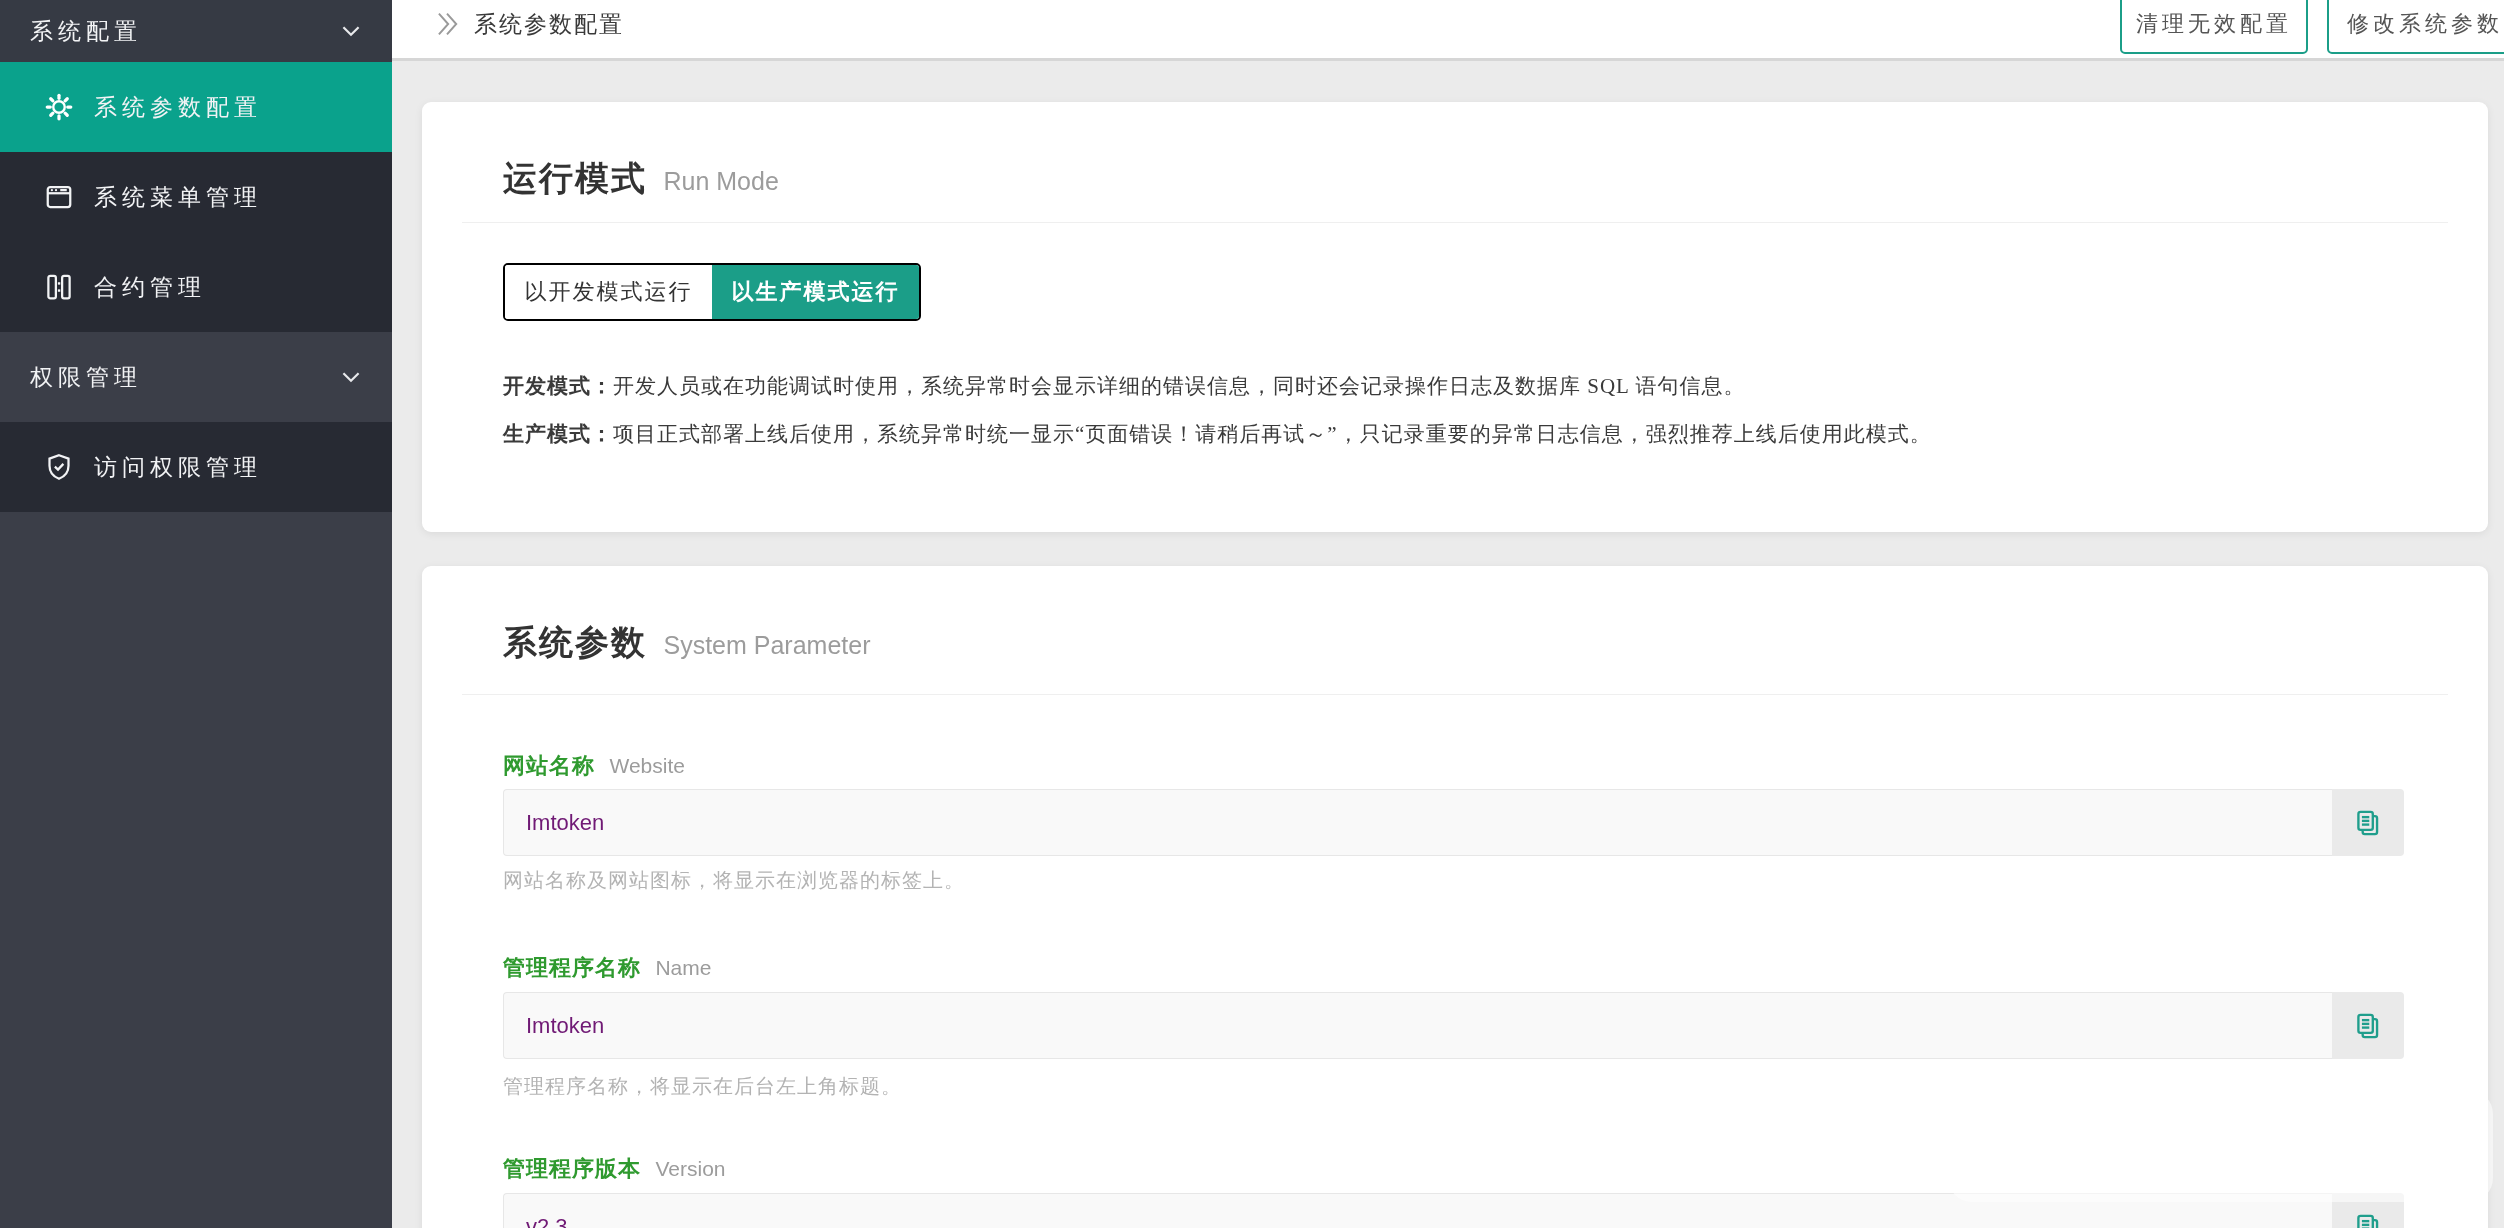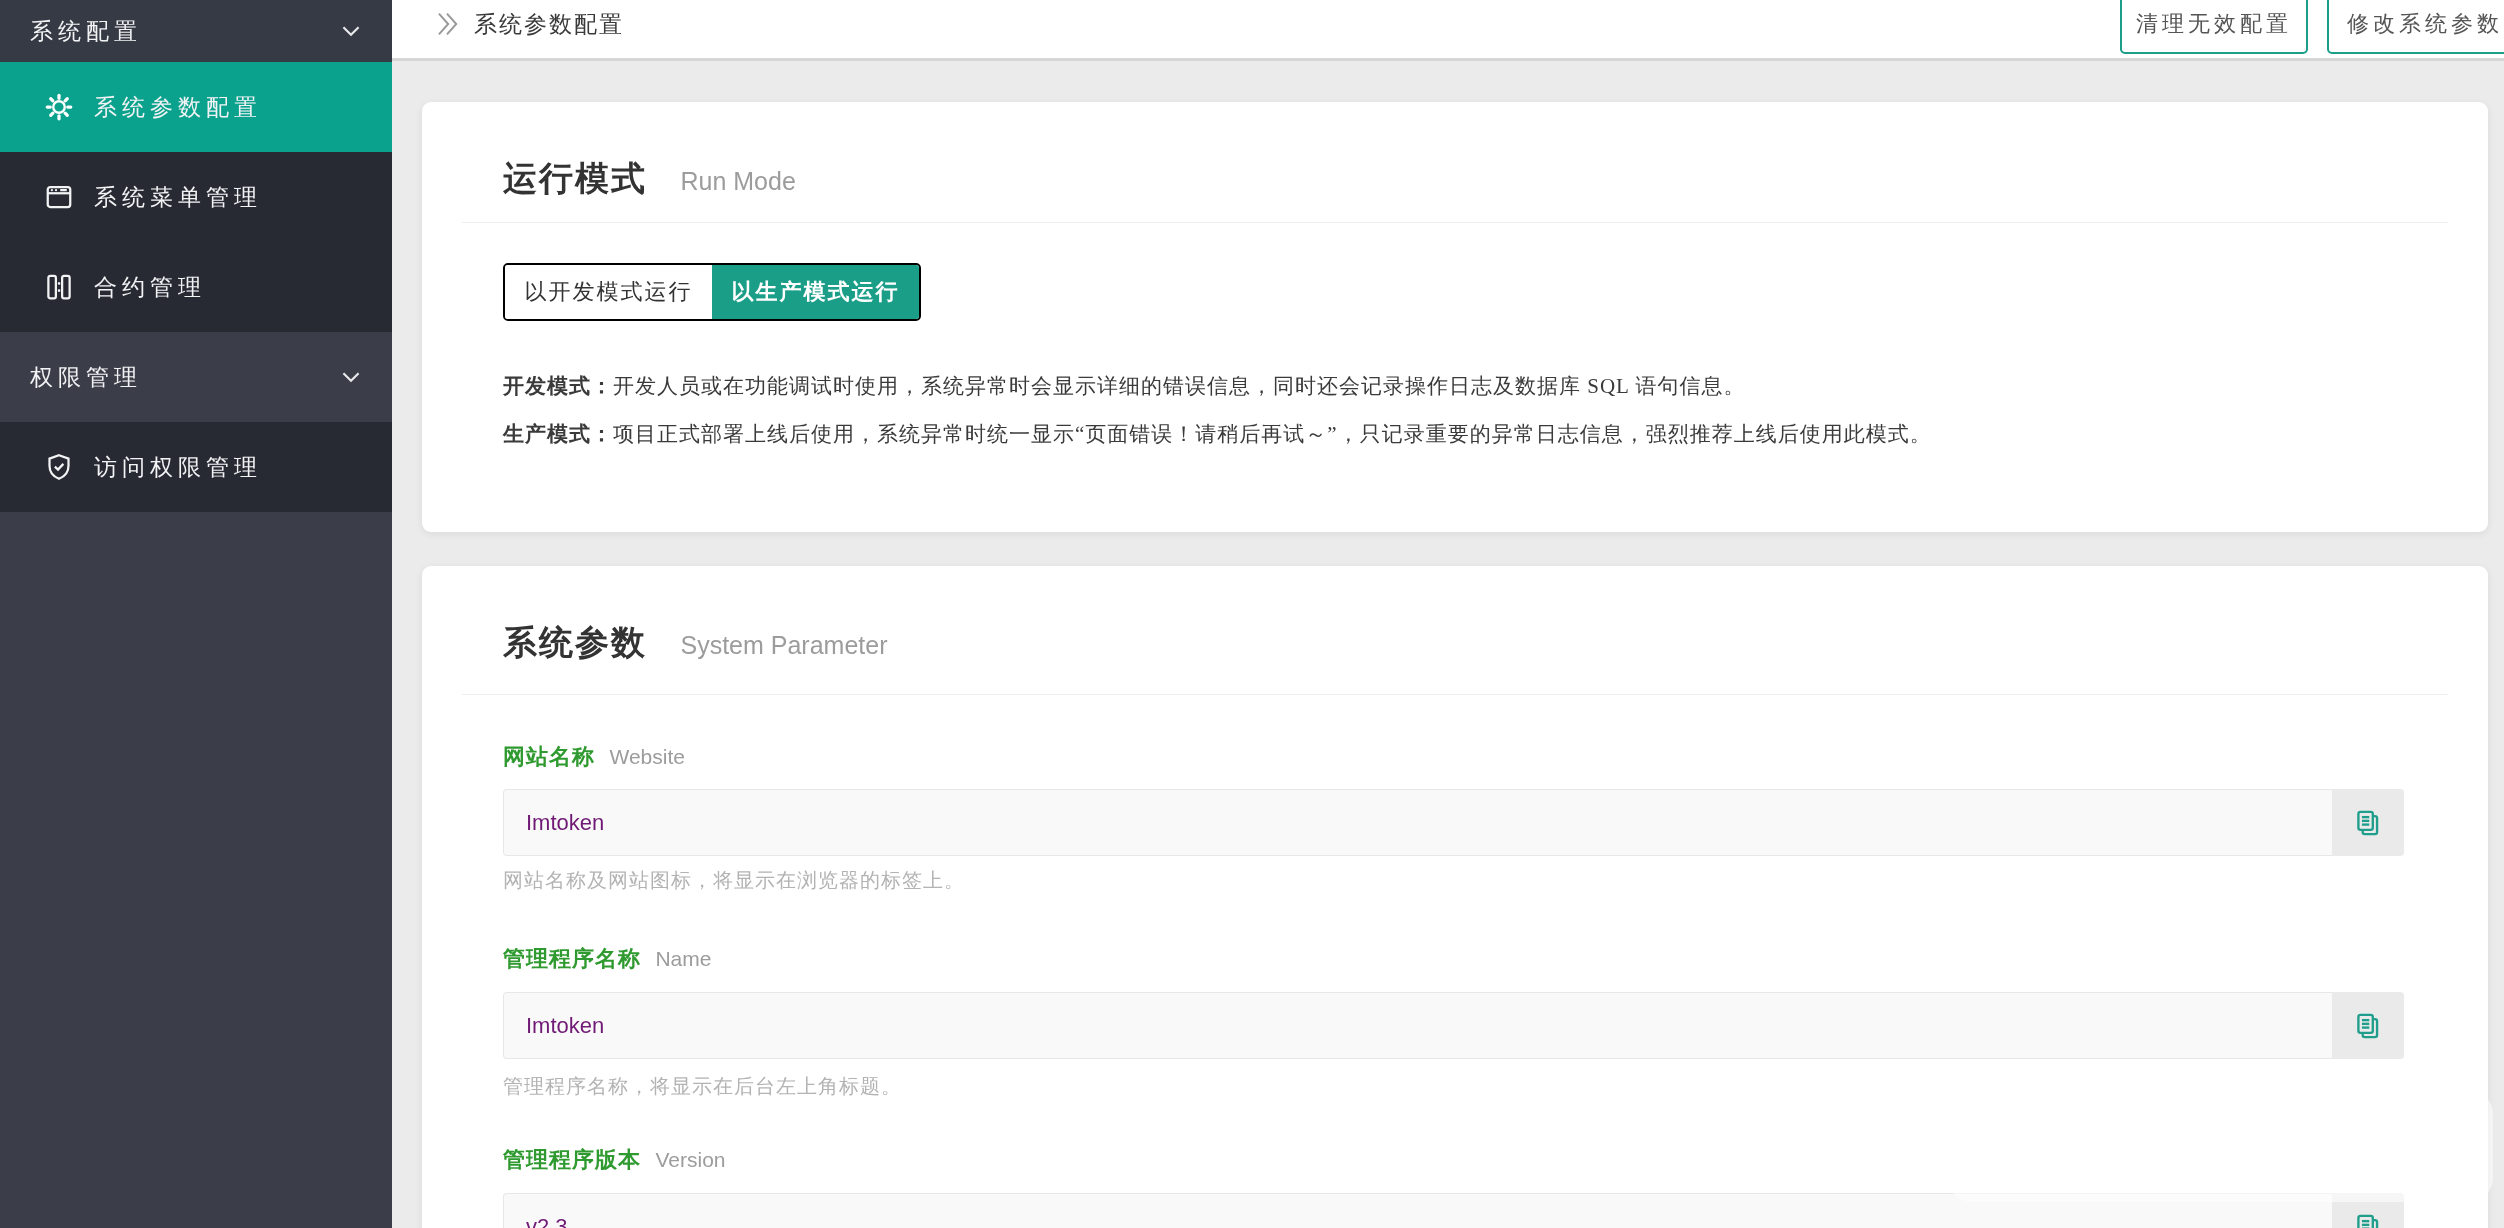--- a/index.html
+++ b/index.html
@@ -32,37 +32,37 @@
   #btn-clean{left:1728px;width:188px;}
   #btn-modify{left:1935px;width:196px;}
 
   
   .card{position:absolute;left:422px;width:2066px;background:#ffffff;border-radius:9px;
         box-shadow:0 2px 8px rgba(0,0,0,0.07);}
   #card-run{top:102px;height:430px;}
   #card-param{top:566px;height:760px;}
   .card-title{position:absolute;left:81px;top:58px;height:38px;line-height:38px;white-space:nowrap;}
   .card-title .t-zh{font-size:34px;font-weight:bold;color:#333;letter-spacing:2px;}
-  .card-title .t-en{font-size:25px;color:#9c9c9c;margin-left:29px;}
+  .card-title .t-en{font-size:25px;color:#9c9c9c;margin-left:12px;}
   .card-divider{position:absolute;left:40px;right:40px;top:120px;height:1px;background:#efefef;}
   #card-param .card-divider{top:128px;}
 
   
   #run-toggle{position:absolute;left:81px;top:161px;width:418px;height:58px;box-sizing:border-box;
               border:2px solid #000000;border-radius:5px;display:flex;overflow:hidden;}
   .tg{flex:1;display:flex;align-items:center;justify-content:center;font-size:22px;letter-spacing:2px;cursor:pointer;}
   .tg-off{background:#ffffff;color:#333;}
   .tg-on{background:#1b9e88;color:#ffffff;font-weight:bold;}
 
   .desc-line{position:absolute;left:81px;white-space:nowrap;font-size:21px;color:#3a3a3a;
              line-height:32px;letter-spacing:1px;}
   .desc-line b{font-weight:bold;}
 
   
-  .f-label{position:absolute;left:81px;height:30px;line-height:21px;white-space:nowrap;}
+  .f-label{position:absolute;left:81px;height:30px;line-height:40px;white-space:nowrap;}
   .f-label .l-zh{font-size:22px;font-weight:bold;color:#2f9a2f;letter-spacing:1px;}
   .f-label .l-en{font-size:21px;color:#9c9c9c;margin-left:10px;}
   .f-input{position:absolute;left:81px;width:1829px;height:67px;box-sizing:border-box;background:#f9f9f9;
            border:1px solid #e7e7e7;border-right:none;border-radius:4px 0 0 4px;padding:0 0 0 22px;
            font-size:22px;color:#701a75;font-family:"Liberation Sans","DejaVu Sans",sans-serif;outline:none;}
   .f-copy{position:absolute;left:1910px;width:72px;height:67px;background:#eaeaea;border-radius:0 4px 4px 0;
           display:flex;align-items:center;justify-content:center;cursor:pointer;}
   .f-hint{position:absolute;left:81px;height:28px;line-height:28px;font-size:20px;color:#b3b3b3;
           letter-spacing:1px;white-space:nowrap;}
 

